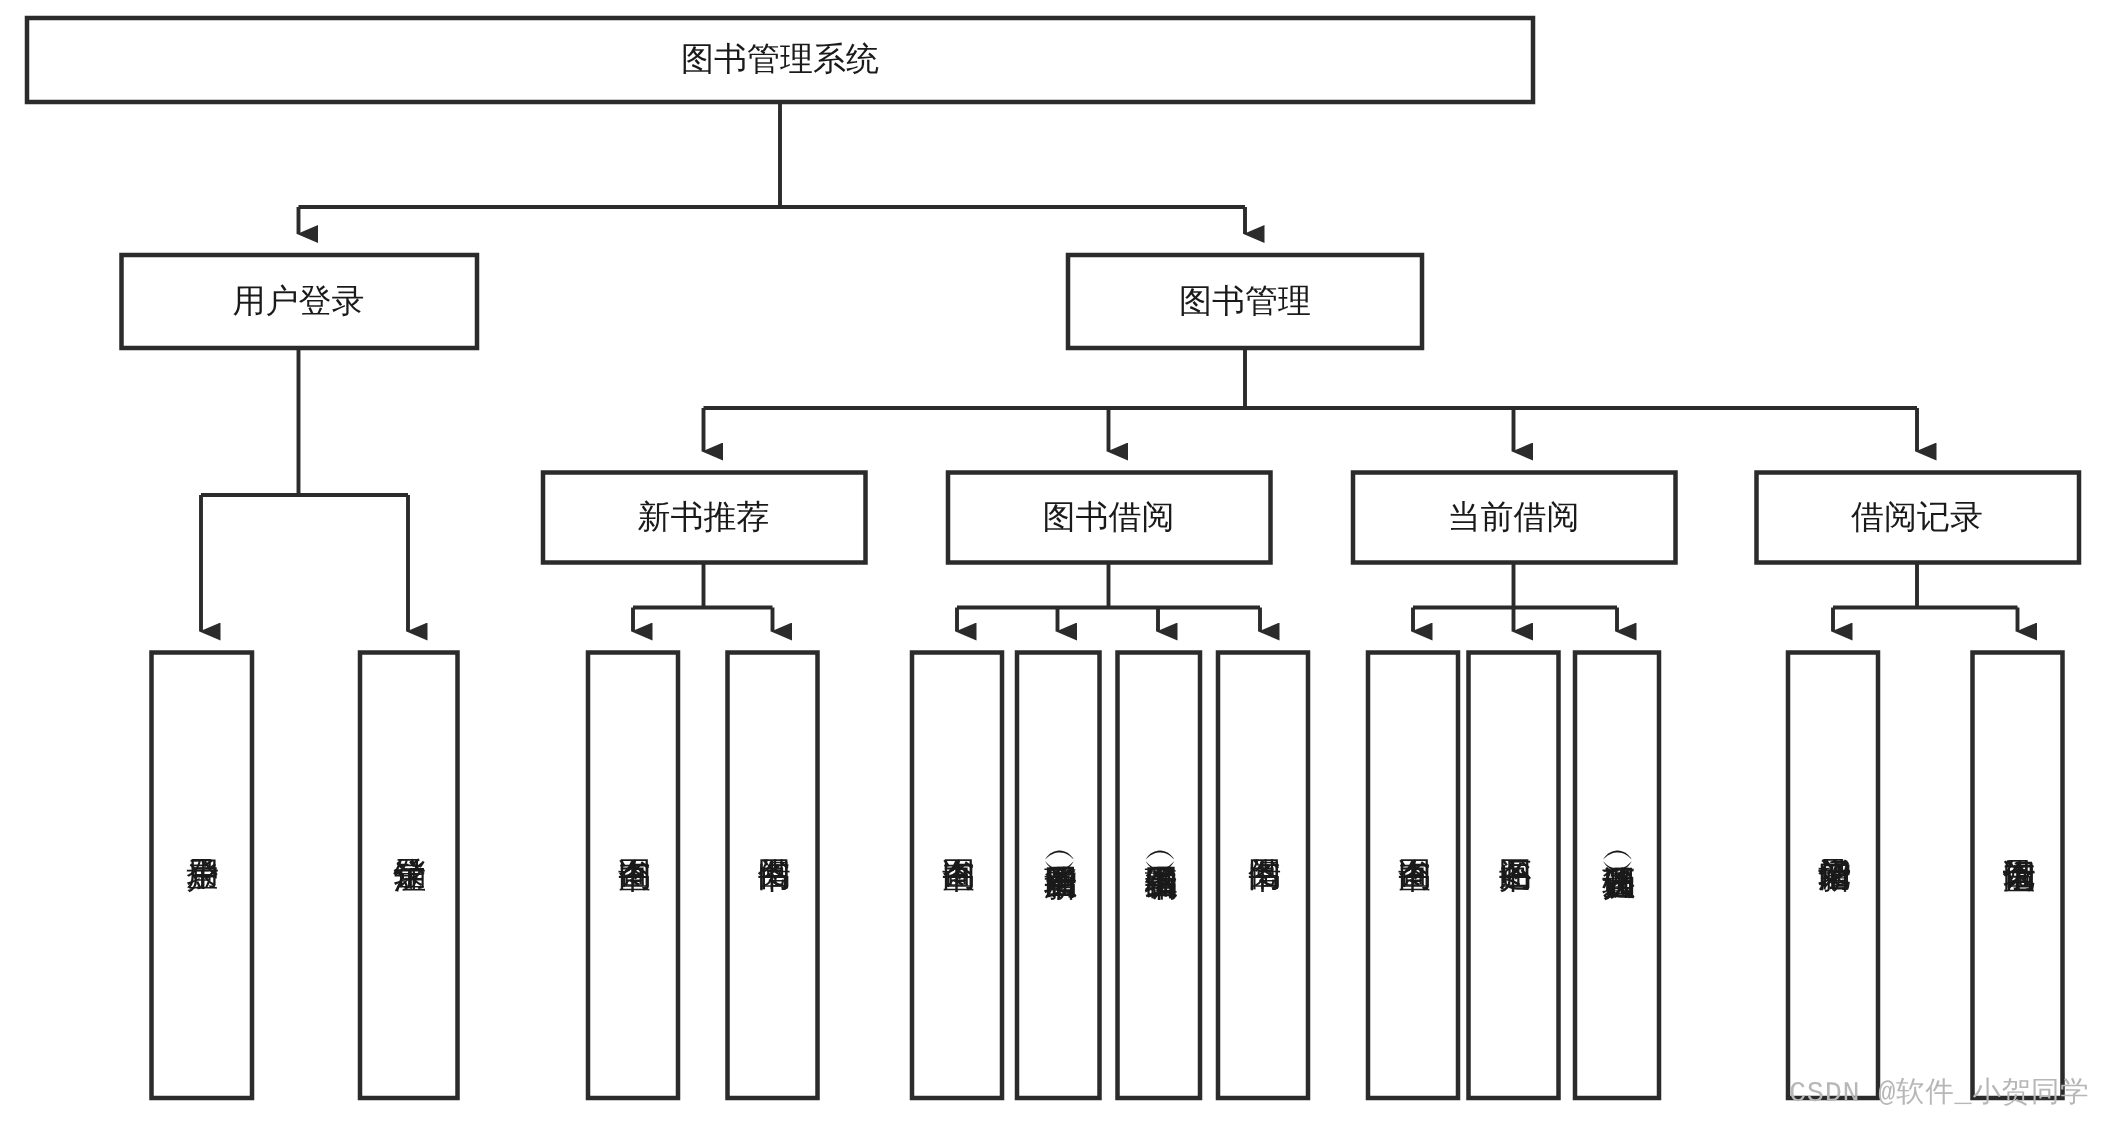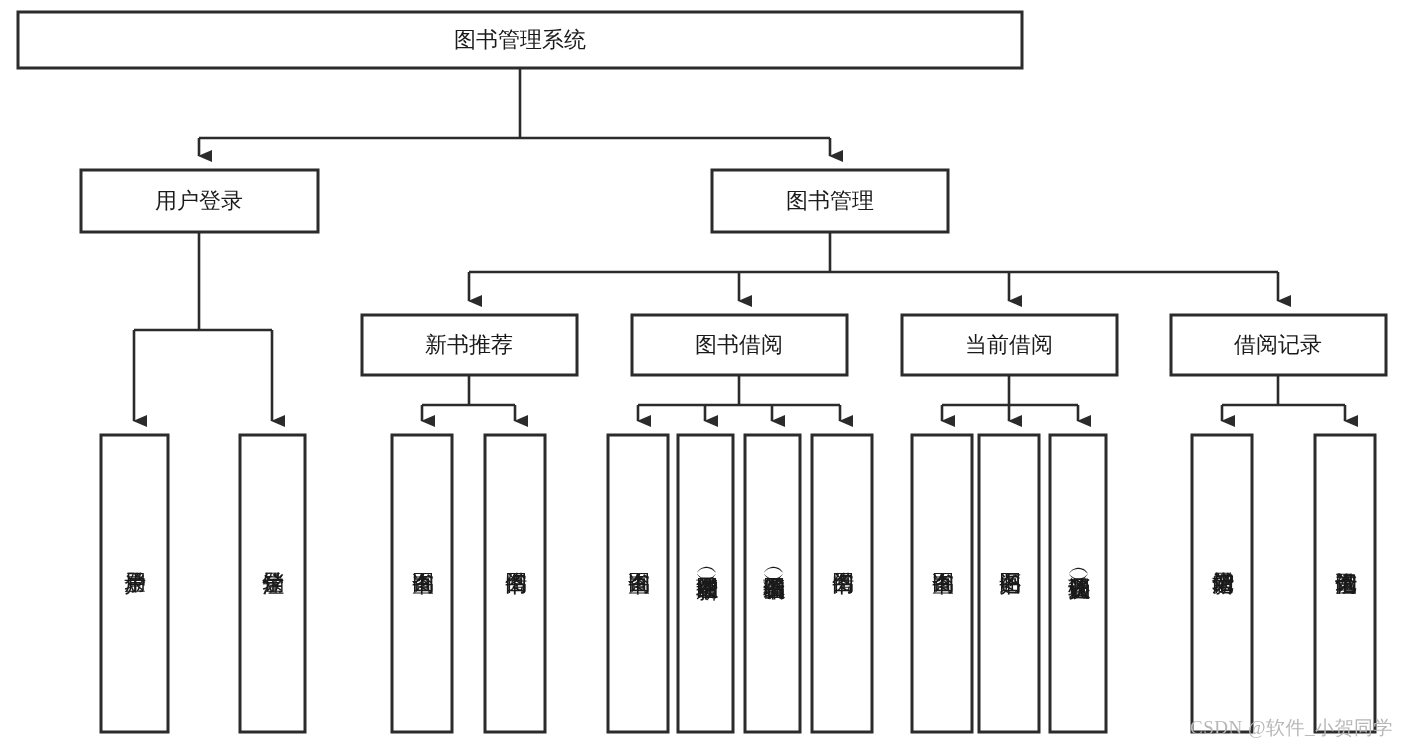--- a/index.html
+++ b/index.html
@@ -43,21 +43,21 @@
     stroke-linecap: butt;
   }
   .arrow-head {
     fill: #2b2b2b;
     stroke: none;
   }
   .watermark {
     position: absolute;
     right: 12px;
     bottom: 6px;
-    font-family: Liberation Serif, serif;
+    font-family: Liberation Mono, monospace;
     font-size: 19px;
     color: #b7b7b7;
     white-space: nowrap;
     letter-spacing: 0.5px;
     pointer-events: none;
   }
 </style>
 </head>
 <body>
 

